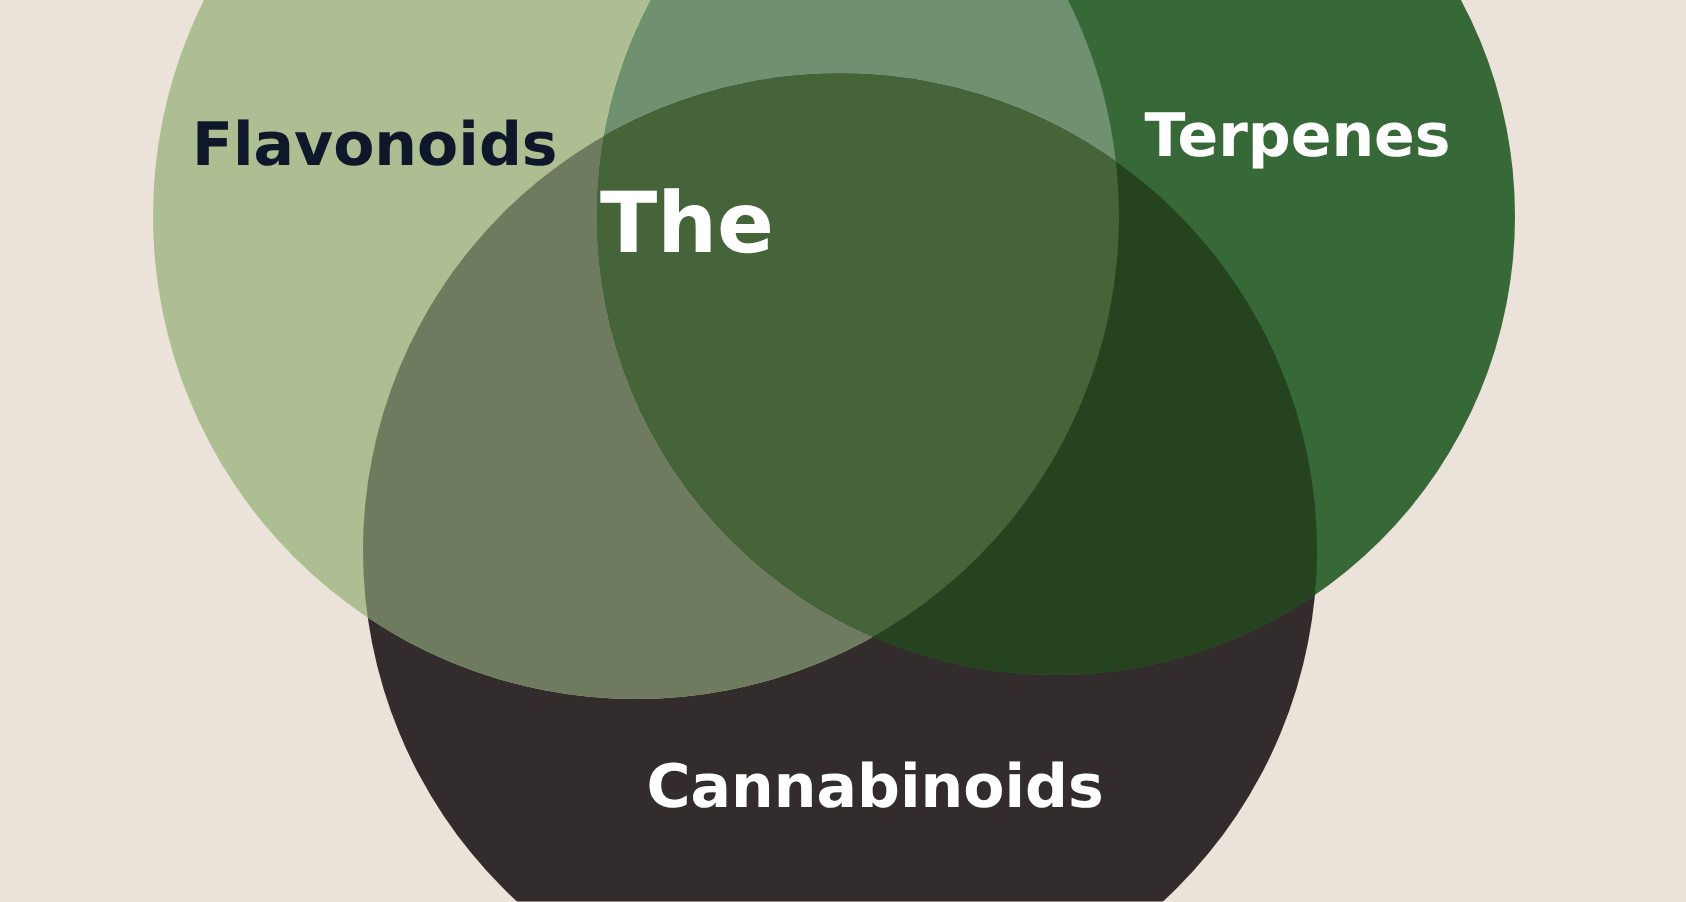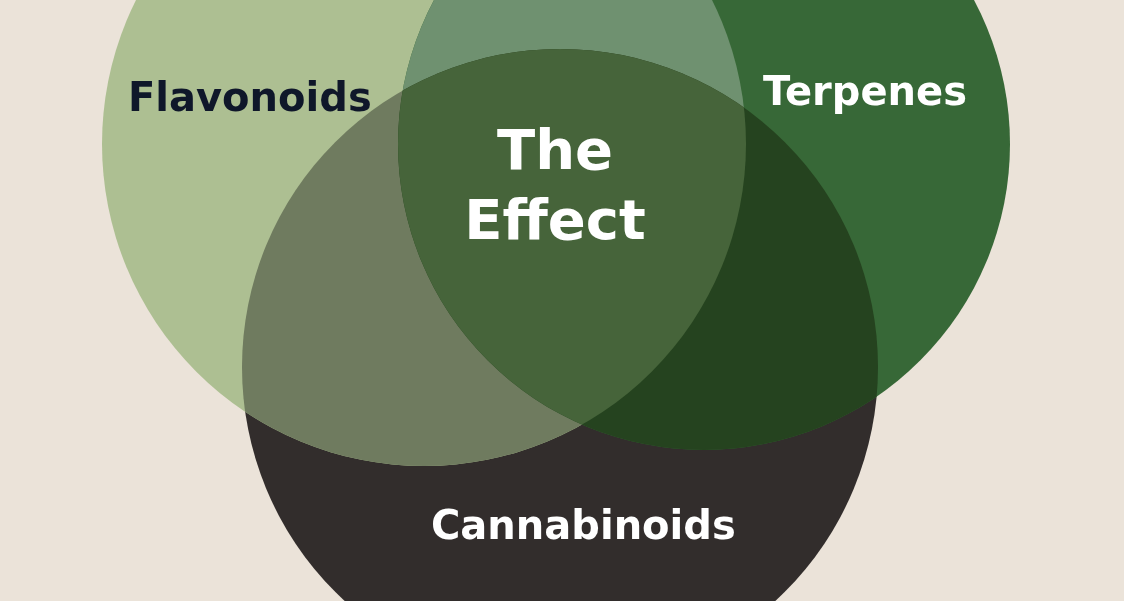--- a/index.html
+++ b/index.html
@@ -2,21 +2,21 @@
 <html><head>
 <meta charset="utf-8">
 <style>
   html,body{margin:0;padding:0;}
   body{width:1124px;height:601px;overflow:hidden;background:#ebe3d9;position:relative;font-family:"DejaVu Sans","Liberation Sans",sans-serif;}
   svg{position:absolute;left:0;top:0;}
   .lbl{position:absolute;font-weight:bold;white-space:nowrap;}
   #flav{left:128px;top:74px;font-size:40px;color:#0f172a;}
   #terp{left:763px;top:68px;font-size:40px;color:#ffffff;text-align:center;}
   #cann{left:431px;top:502px;font-size:40px;color:#ffffff;}
-  #center{left:400px;top:115px;width:310px;text-align:center;font-size:56px;line-height:70px;color:#ffffff;}
+  #center{left:400px;top:115px;width:310px;font-size:56px;line-height:70px;color:#ffffff;}
 </style>
 </head>
 <body>
 
 <svg width="1124" height="601">
   <defs>
     <clipPath id="cF">
         <circle cx="424" cy="144" r="322"></circle>
       </clipPath>
     <clipPath id="cT">
@@ -41,14 +41,13 @@
       <circle cx="560" cy="367" r="318" fill="#46643a"></circle>
     </g>
   </g>
 </svg>
 
 <div id="flav" class="lbl">Flavonoids</div>
 <div id="terp" class="lbl">Terpenes</div>
 <div id="cann" class="lbl">Cannabinoids</div>
 <div id="center" class="lbl">
   <div>The</div>
-  <div>Effect</div>
 </div>
 
 </body></html>

